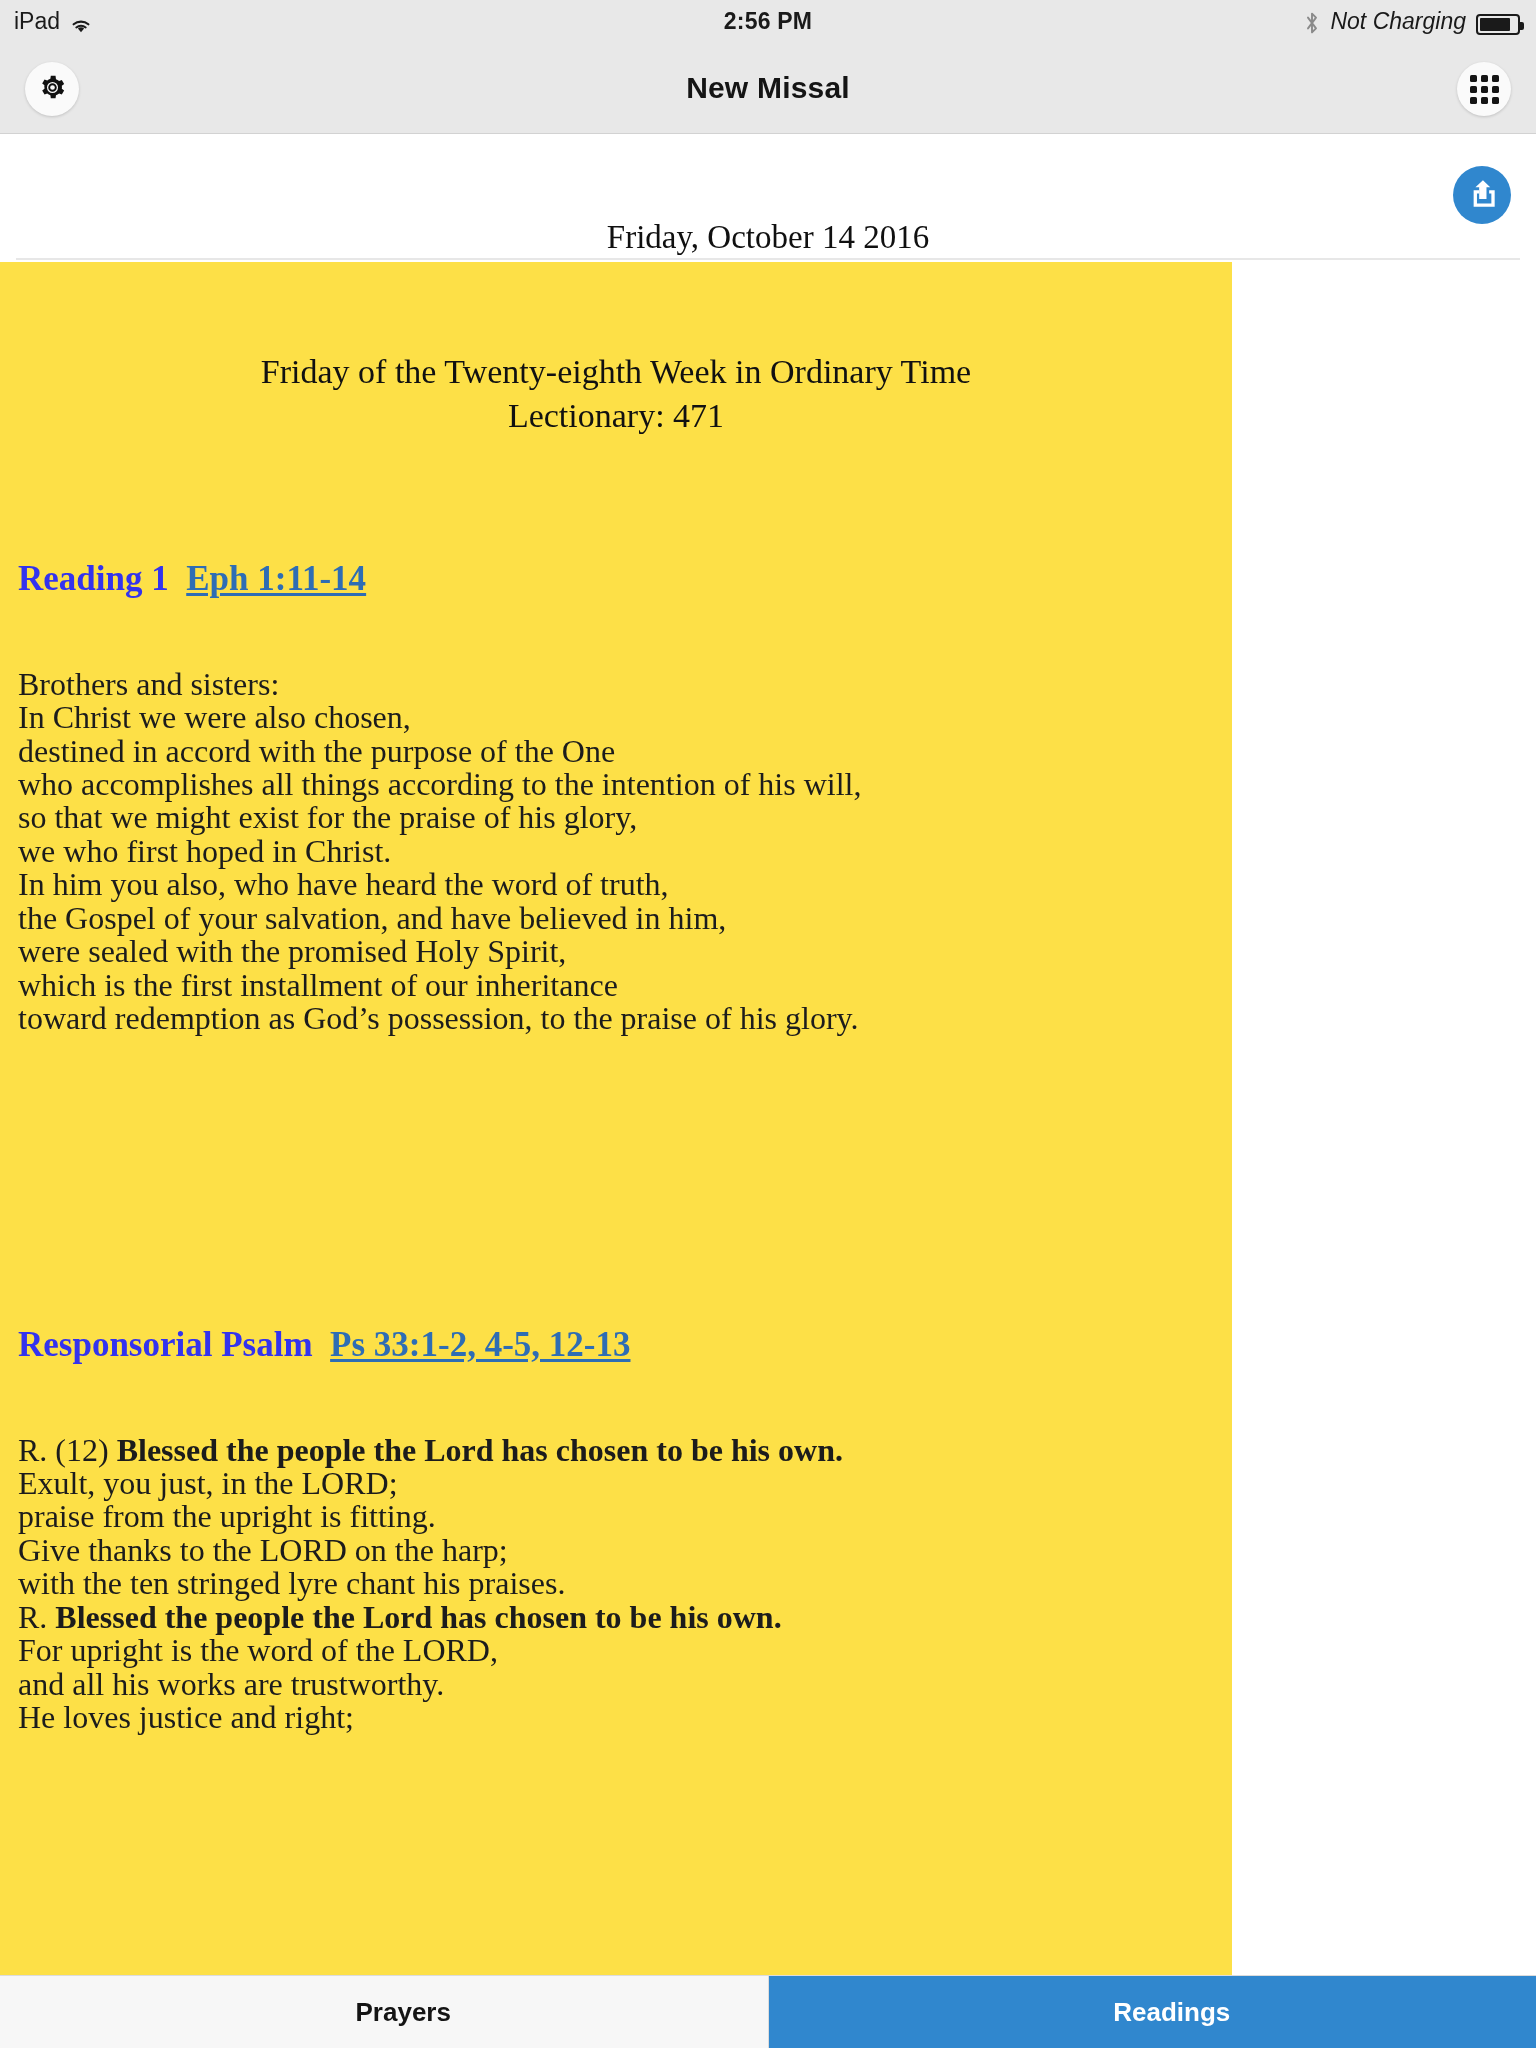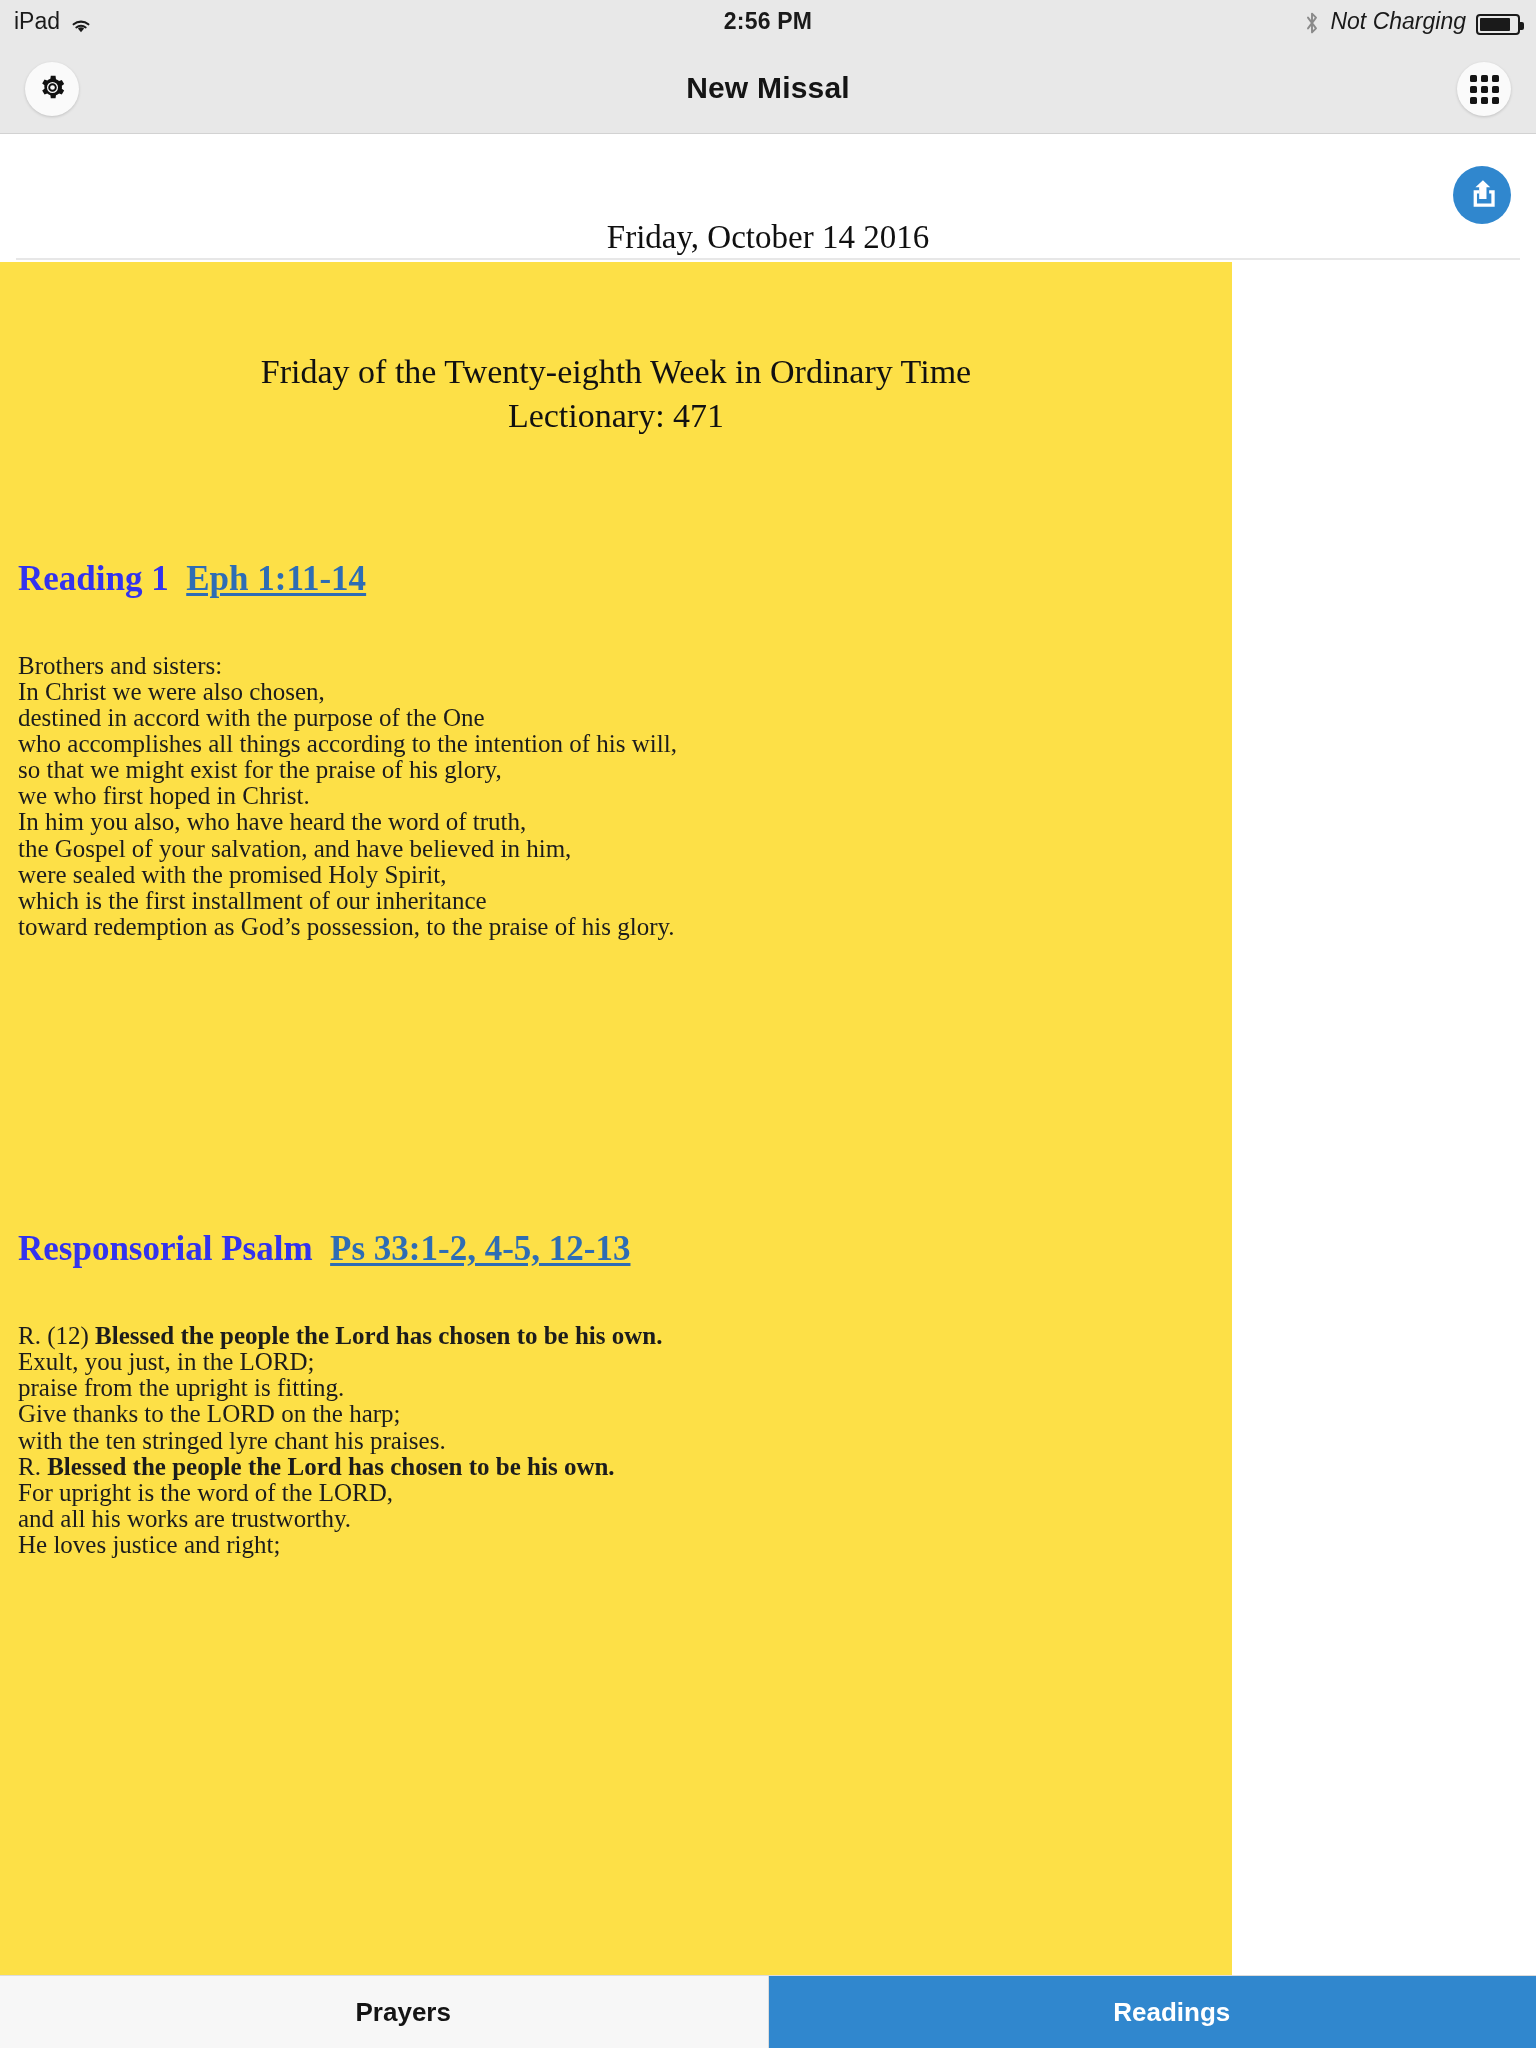--- a/index.html
+++ b/index.html
@@ -102,22 +102,22 @@
     color:#3333ee;
     line-height:1.2;
   }
   .section-head .ref-link{
     color:#2e6db4;
     text-decoration:underline;
     text-underline-offset:3px;
     cursor:pointer;
   }
   .passage{
-    margin-top:53px;
-    font-size:25px;
+    margin-top:68px;
+    font-size:32px;
     line-height:1.045;
     color:#1c1c1c;
     white-space:pre-line;
   }
   .passage .resp{ font-weight:700; }
   .gap-lg{ height:168px; }
 
   
   .tab-bar{
     position:absolute; bottom:0; left:0; width:1536px; height:73px;

